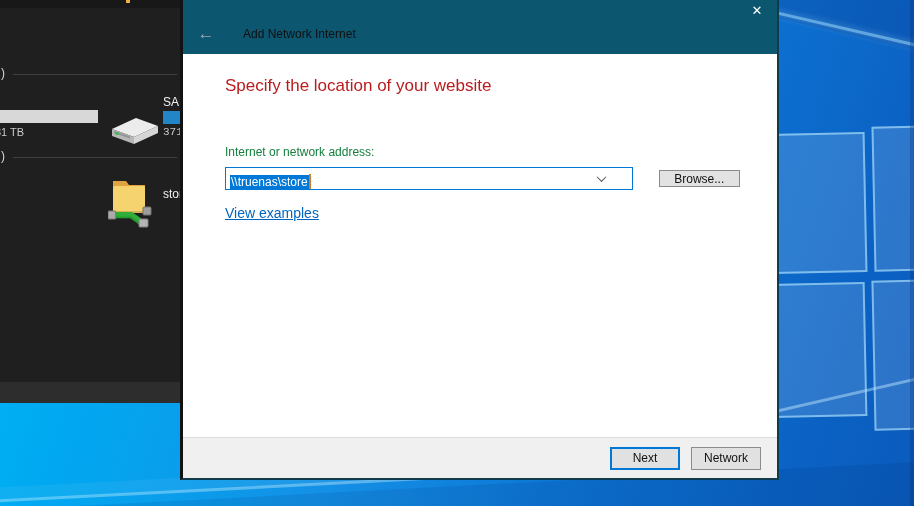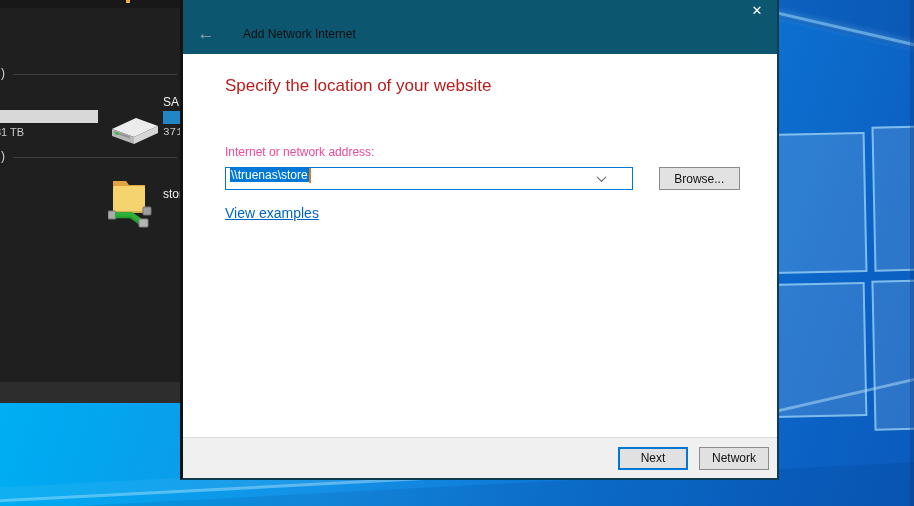--- a/index.html
+++ b/index.html
@@ -55,37 +55,37 @@
   .titlebar{position:absolute;left:0;top:0;width:100%;height:54px;background:#0d5670;}
   .back-btn{position:absolute;left:10px;top:23px;width:26px;height:22px;border:none;background:transparent;
     color:#9fa8ad;font-size:17px;line-height:20px;text-align:center;padding:0;cursor:pointer;}
   .tb-title{position:absolute;left:60px;top:27px;font-size:12px;color:#101010;}
   .close-btn{position:absolute;right:4px;top:0;width:32px;height:22px;border:none;background:transparent;
     color:#fff;font-size:13px;line-height:20px;text-align:center;padding:0;cursor:pointer;}
   .dlg-body{position:absolute;left:0;top:54px;right:0;bottom:41px;background:#fff;
     padding:0 37px 0 42px;box-sizing:border-box;}
   .dlg-heading{margin:0;padding-top:22px;font-size:17px;font-weight:400;color:#b91c1c;}
   .dlg-desc{margin:13px 0 0 0;font-size:12px;color:#1b1b1b;}
-  .addr-label{margin:49px 0 0 0;font-size:12px;color:#ec4899;}
+  .addr-label{margin:49px 0 0 0;font-size:12px;color:#15803d;}
   .addr-row{margin-top:8px;display:flex;align-items:center;}
   .combo{width:422px;height:23px;box-sizing:border-box;border:1px solid #0078d7;background:#fff;
-    display:flex;align-items:flex-start;padding:0 21px 0 4px;cursor:text;}
+    display:flex;align-items:flex-end;padding:0 21px 0 4px;cursor:text;}
   .combo .sel{font-size:12px;background:#0078d7;color:#fff;padding:0 1px;white-space:pre;}
   .combo .caret{width:2px;height:15px;background:#cd7e2c;}
   .combo .drop{margin-left:auto;width:18px;height:21px;border:none;background:transparent;
     display:flex;align-items:center;justify-content:center;padding:0;cursor:default;}
   .combo .chev{width:6px;height:6px;border-right:1px solid #555;border-bottom:1px solid #555;
     transform:rotate(45deg) translate(-1px,-1px);}
   .btn{font-size:12px;color:#111;background:#e2e2e2;border:1px solid #8a8a8a;cursor:pointer;}
-  .browse-btn{margin-left:26px;width:84px;height:23px;}
+  .browse-btn{margin-left:26px;width:84px;height:17px;}
   .examples{display:inline-block;margin-top:15px;font-size:14px;color:#0065c0;
     text-decoration:underline;cursor:pointer;}
   .dlg-footer{position:absolute;left:0;bottom:0;width:100%;height:41px;background:#f0f0f0;
     border-top:1px solid #dcdcdc;box-sizing:border-box;display:flex;align-items:center;
-    justify-content:flex-end;gap:11px;padding-right:8px;}
+    justify-content:flex-end;gap:11px;padding-right:16px;}
   .next-btn{width:70px;height:23px;background:#e1e1e1;border:2px solid #0078d7;}
   .cancel-btn{width:70px;height:23px;background:#e1e1e1;border:1px solid #8c8c8c;}
 </style>
 </head>
 <body>
 
 <div class="stage">
 
   <div class="desktop">
     <div class="dark-top"></div>

